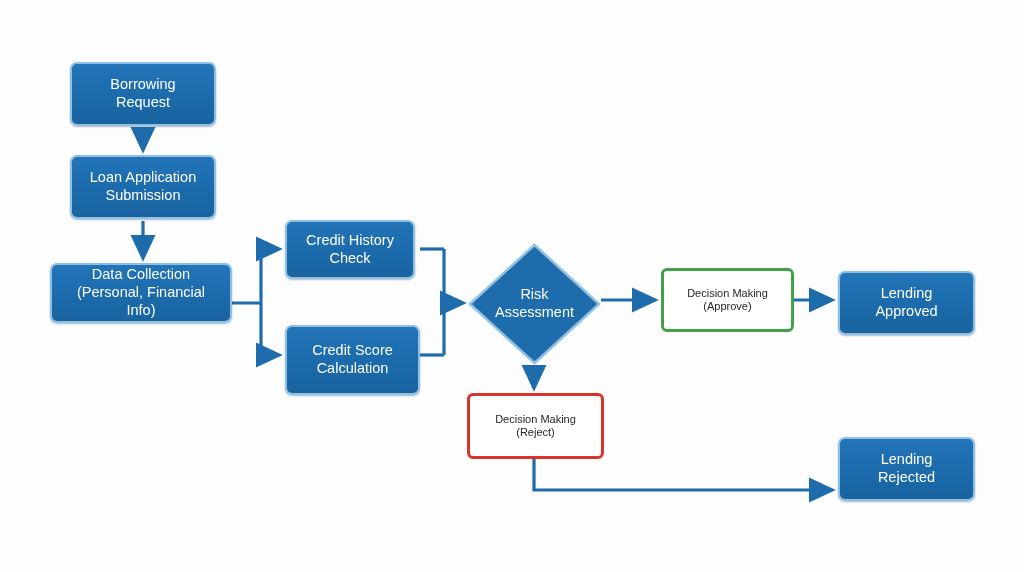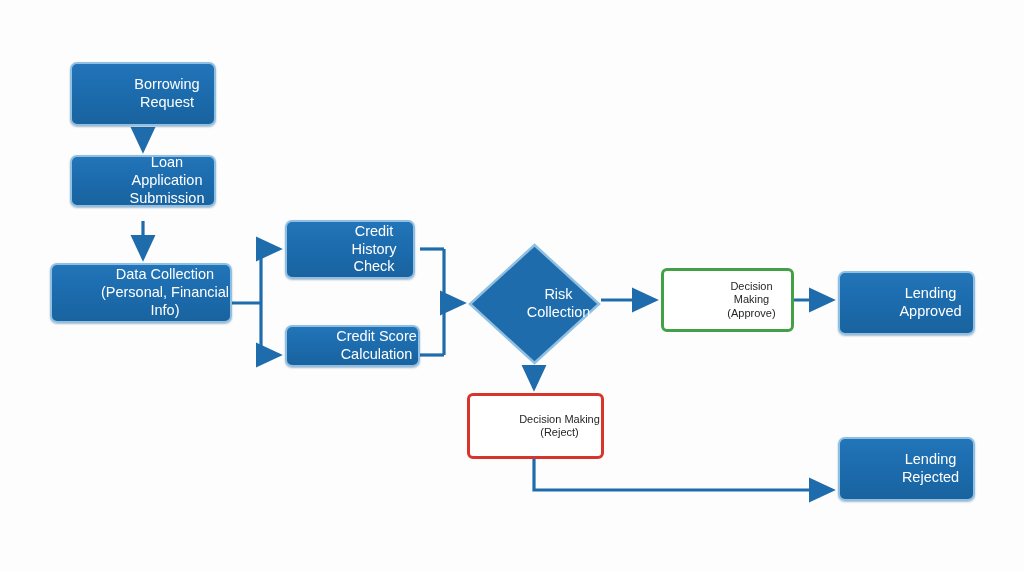--- a/index.html
+++ b/index.html
@@ -24,21 +24,20 @@
   }
   .node {
     position: absolute;
     box-sizing: border-box;
     display: flex;
     align-items: center;
     justify-content: center;
     text-align: center;
     line-height: 1.22;
     white-space: pre-line;
-    padding-left: 48px;
   }
   .node-process {
     background: linear-gradient(180deg, #2275b8 0%, #1c6cae 45%, #19639f 100%);
     border: 2px solid #8fc0e3;
     border-radius: 7px;
     color: #ffffff;
     font-size: 14.5px;
     box-shadow: 0 1px 2px rgba(20,60,100,0.35);
   }
   .node-outline {
@@ -100,44 +99,44 @@
     <svg width="133" height="122" viewBox="0 0 133 122" xmlns="http://www.w3.org/2000/svg">
       <polygon points="66.5,2 131,61 66.5,120 2,61" fill="#1f6cac" stroke="#8fc0e3" stroke-width="2.5"></polygon>
     </svg>
   </div>
 
   <div class="node node-process" style="left:70px; top:62px; width:146px; height:64px;">
     <span>Borrowing
 Request</span>
   </div>
 
-  <div class="node node-process" style="left:70px; top:155px; width:146px; height:52px;">
+  <div class="node node-process" style="left:70px; top:155px; width:146px; height:64px;">
     <span>Loan Application
 Submission</span>
   </div>
 
   <div class="node node-process" style="left:50px; top:263px; width:182px; height:60px;">
     <span>Data Collection
 (Personal, Financial
 Info)</span>
   </div>
 
   <div class="node node-process" style="left:285px; top:220px; width:130px; height:59px;">
     <span>Credit History
 Check</span>
   </div>
 
-  <div class="node node-process" style="left:285px; top:325px; width:135px; height:42px;">
+  <div class="node node-process" style="left:285px; top:325px; width:135px; height:70px;">
     <span>Credit Score
 Calculation</span>
   </div>
 
   <div class="node node-decision" style="left:468px; top:243px; width:133px; height:122px;">
     <span>Risk
-Collection</span>
+Assessment</span>
   </div>
 
   <div class="node node-outline approve" style="left:661px; top:268px; width:133px; height:64px;">
     <span>Decision Making
 (Approve)</span>
   </div>
 
   <div class="node node-outline reject" style="left:467px; top:393px; width:137px; height:66px;">
     <span>Decision Making
 (Reject)</span>

